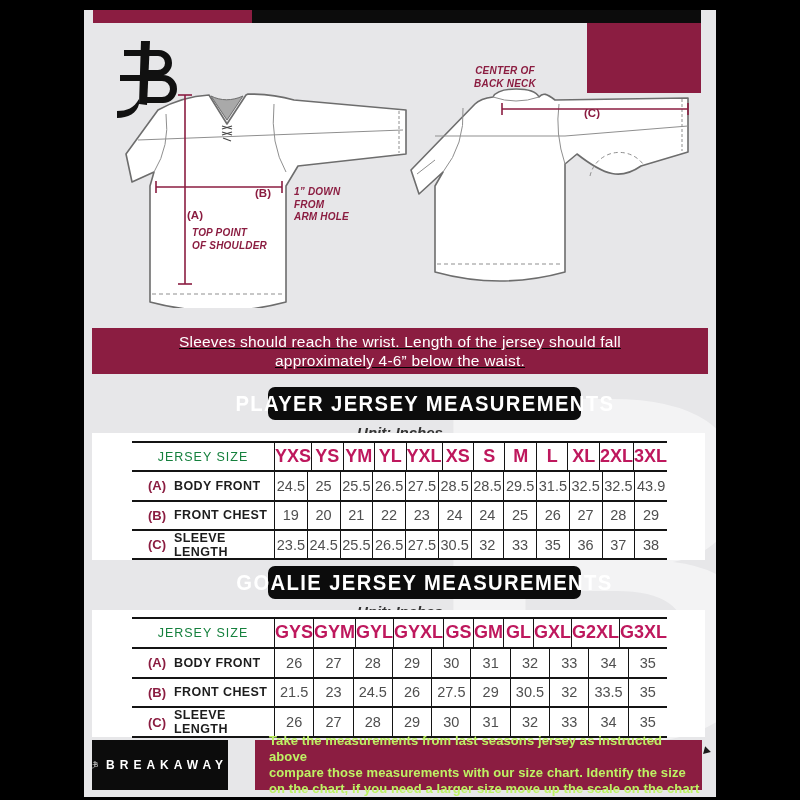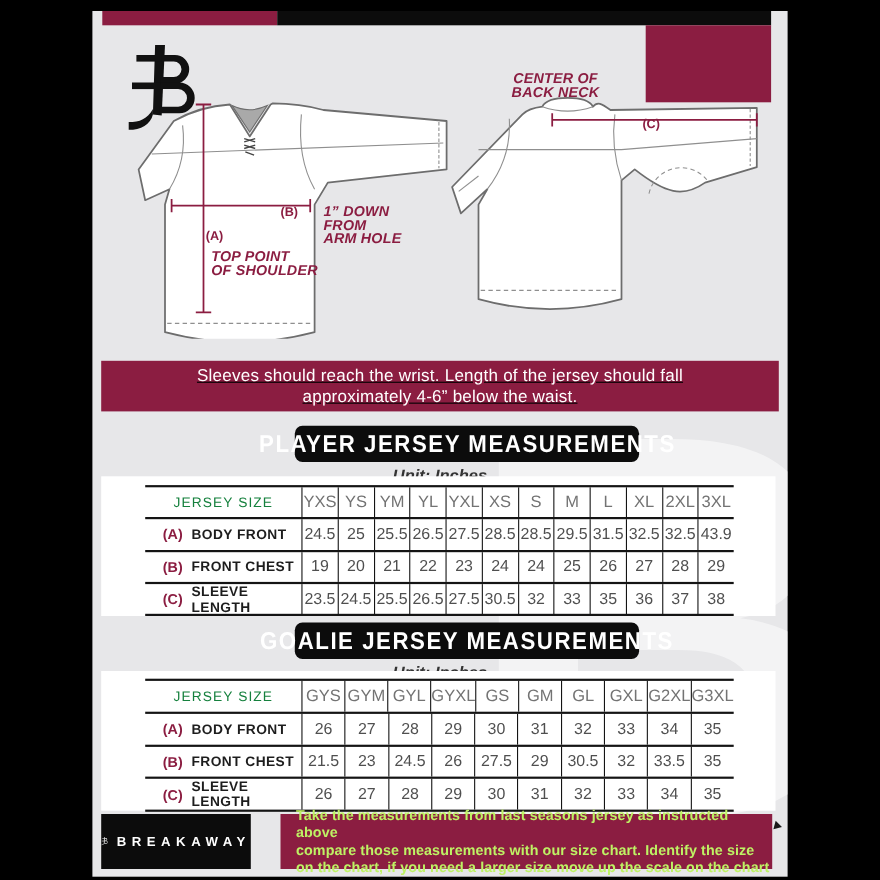--- a/index.html
+++ b/index.html
@@ -20,21 +20,21 @@
   .title-band span{font-size:27px;font-weight:800;letter-spacing:1px;color:#111;}
   .maroon-block{left:503px;top:13px;width:114px;height:70px;background:#8b1d41;}
 
   
   .logo{left:30px;top:25px;width:64px;height:95px;}
 
   
   .jersey{position:absolute;}
   .ann{position:absolute;color:#8b1d41;font-style:italic;}
   .ann-key{font-size:11.5px;font-weight:800;font-style:normal;}
-  .ann-lines{font-size:13px;font-weight:700;line-height:12.5px;letter-spacing:.2px;font-style:italic;}
+  .ann-lines{font-size:10px;font-weight:700;line-height:12.5px;letter-spacing:.2px;font-style:italic;}
   .center-txt{text-align:center;}
 
   
   .notice{left:8px;top:318px;width:616px;height:46px;background:#8b1d41;display:flex;flex-direction:column;
           align-items:center;justify-content:center;text-decoration:underline;}
   .notice div{color:#fff;font-size:15.5px;line-height:19px;font-weight:500;letter-spacing:.2px;}
 
   
   .section-box{width:313px;height:33px;background:#0c0c0c;border-radius:7px;display:flex;align-items:center;justify-content:center;margin-left:28px;}
   .section-box span{color:#fff;font-size:22px;font-weight:800;letter-spacing:1.5px;transform:scaleX(.92);white-space:nowrap;}
@@ -42,21 +42,21 @@
 
   
   .band{background:#fff;}
   .jtable{width:535px;border-bottom:2.5px solid #141414;}
   .trow{display:grid;border-top:2.5px solid #141414;}
   .tcell{display:flex;align-items:center;justify-content:center;box-sizing:border-box;background:transparent;}
   .trow > .tcell:not(:first-child){border-left:1.5px solid #141414;}
   .player-table .trow{height:27.25px;}
   .goalie-table .trow{height:27.75px;}
   .size-label{font-size:12.5px;letter-spacing:1px;color:#15803d;font-weight:400;}
-  .col-head{font-size:15px;font-weight:400;color:#737373;}
+  .col-head{font-size:18px;font-weight:700;color:#be185d;}
   .label-cell{justify-content:flex-start;padding-left:16px;}
   .rkey{color:#8b1d41;font-weight:800;font-size:13px;margin-right:8px;}
   .rname{font-weight:700;font-size:12.5px;letter-spacing:.4px;color:#1d1d1d;}
   .val{font-size:14.5px;color:#4f4f4f;}
 
   
   .footer-black{left:8px;top:730px;width:136px;height:50px;background:#0c0c0c;display:flex;align-items:center;
                 justify-content:center;gap:8px;}
   .brand{color:#fff;font-size:12px;font-weight:700;letter-spacing:5px;}
   .footer-maroon{left:171px;top:730px;width:447px;height:50px;background:#8b1d41;display:flex;flex-direction:column;

